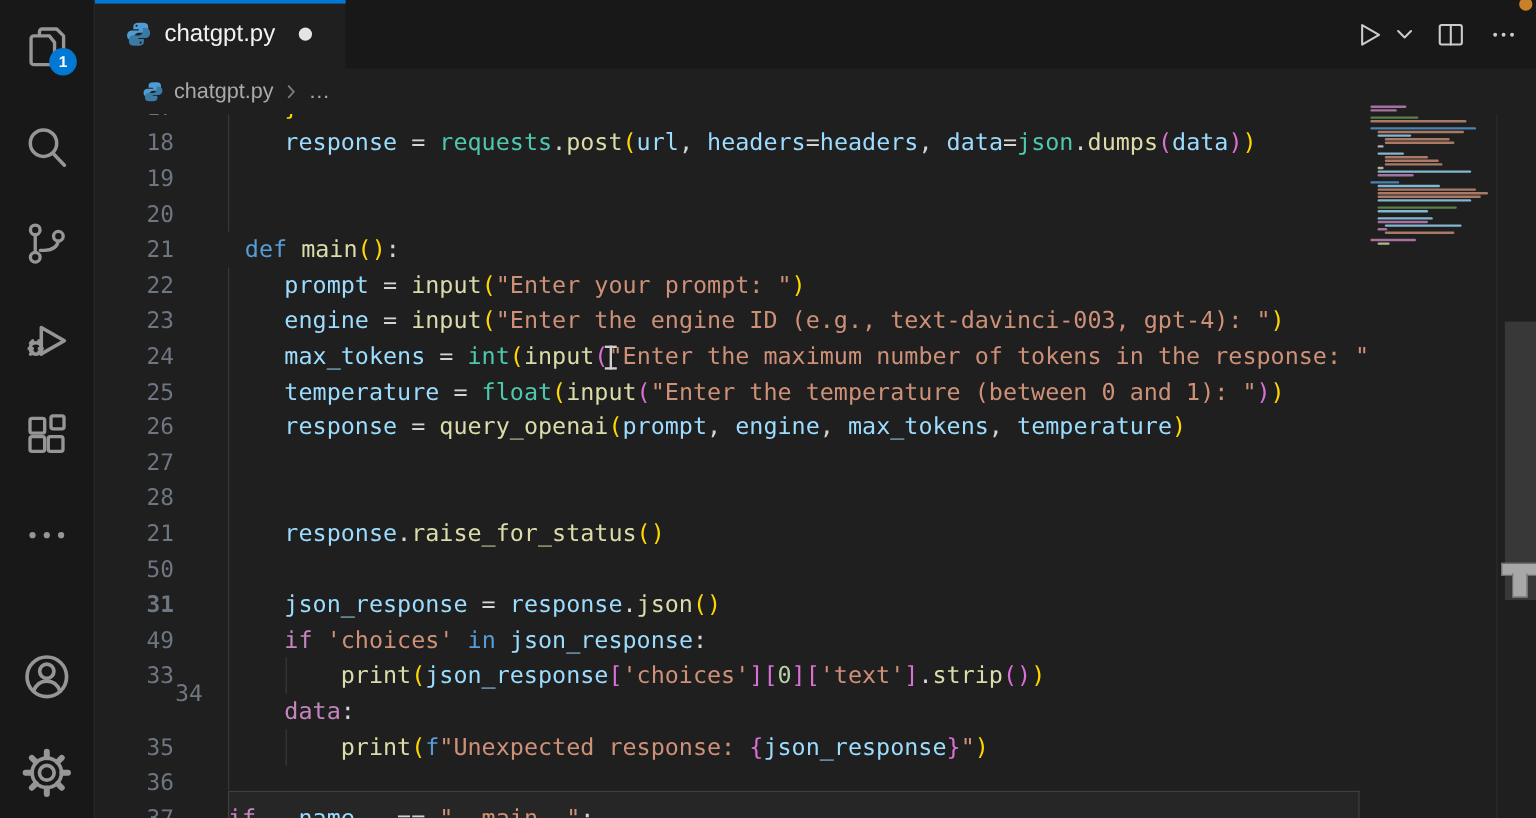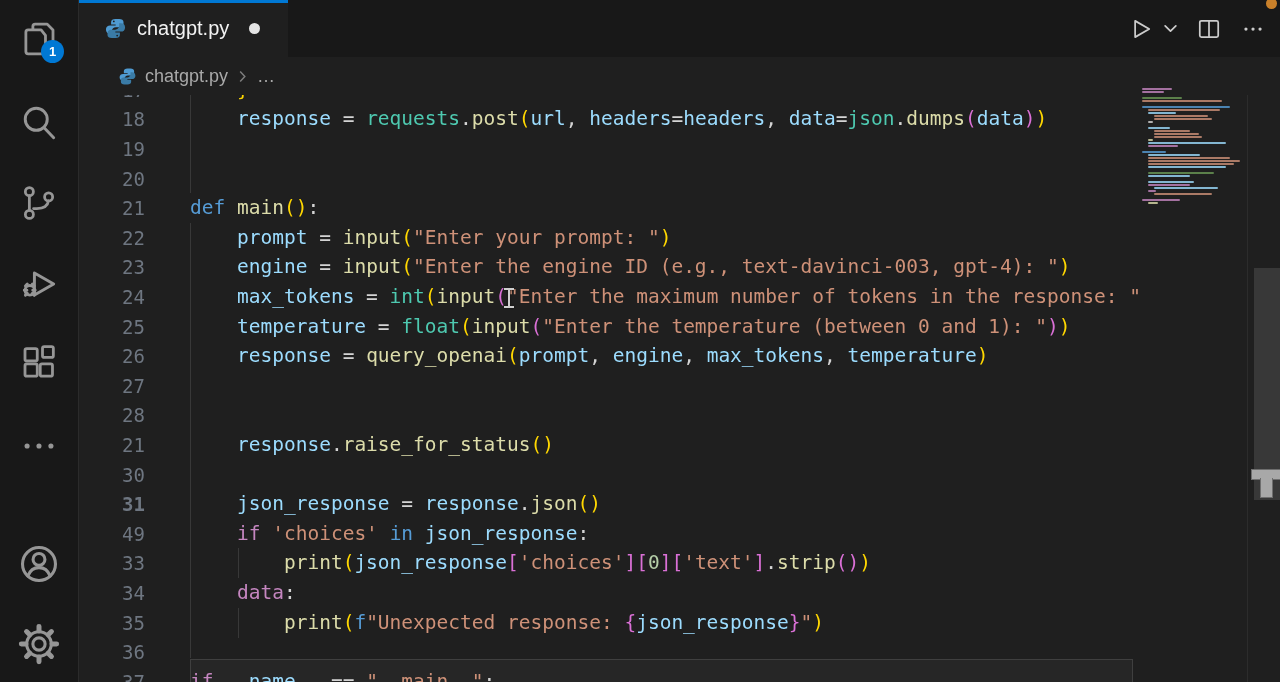--- a/index.html
+++ b/index.html
@@ -203,34 +203,34 @@
       <div class="gutter-num" style="top: 68.6px;">20</div>
       <div class="gutter-num" style="top: 98.2px;">21</div>
       <div class="gutter-num" style="top: 127.8px;">22</div>
       <div class="gutter-num" style="top: 157.4px;">23</div>
       <div class="gutter-num" style="top: 187px;">24</div>
       <div class="gutter-num" style="top: 216.6px;">25</div>
       <div class="gutter-num" style="top: 246.2px;">26</div>
       <div class="gutter-num" style="top: 275.8px;">27</div>
       <div class="gutter-num" style="top: 305.4px;">28</div>
       <div class="gutter-num" style="top: 335px;">21</div>
-      <div class="gutter-num" style="top: 364.6px;">30</div>
+      <div class="gutter-num" style="top: 364.6px;">50</div>
       <div class="gutter-num" style="top: 394.2px; font-weight: bold;">31</div>
       <div class="gutter-num" style="top: 423.8px;">49</div>
       <div class="gutter-num" style="top: 453.4px;">33</div>
-      <div class="gutter-num" style="top: 483px;">34</div>
+      <div class="gutter-num" style="top: 468px; padding-left: 24px;">34</div>
       <div class="gutter-num" style="top: 512.6px;">35</div>
       <div class="gutter-num" style="top: 542.2px;">36</div>
       <div class="gutter-num" style="top: 571.8px;">37</div>
     </div>
   <div class="code-clip" id="code-layer">
       <div class="code-line" style="top: -20.2px;"><span style="color: rgb(212, 212, 212);">    </span><span style="color: rgb(255, 215, 0);">}</span></div>
       <div class="code-line" style="top: 9.4px;"><span style="color: rgb(212, 212, 212);">    </span><span style="color: rgb(156, 220, 254);">response</span><span style="color: rgb(212, 212, 212);"> = </span><span style="color: rgb(78, 201, 176);">requests</span><span style="color: rgb(212, 212, 212);">.</span><span style="color: rgb(220, 220, 170);">post</span><span style="color: rgb(255, 215, 0);">(</span><span style="color: rgb(156, 220, 254);">url</span><span style="color: rgb(212, 212, 212);">, </span><span style="color: rgb(156, 220, 254);">headers</span><span style="color: rgb(212, 212, 212);">=</span><span style="color: rgb(156, 220, 254);">headers</span><span style="color: rgb(212, 212, 212);">, </span><span style="color: rgb(156, 220, 254);">data</span><span style="color: rgb(212, 212, 212);">=</span><span style="color: rgb(78, 201, 176);">json</span><span style="color: rgb(212, 212, 212);">.</span><span style="color: rgb(220, 220, 170);">dumps</span><span style="color: rgb(218, 112, 214);">(</span><span style="color: rgb(156, 220, 254);">data</span><span style="color: rgb(218, 112, 214);">)</span><span style="color: rgb(255, 215, 0);">)</span></div>
       <div class="code-line" style="top: 68.6px;"></div>
-      <div class="code-line" style="top: 98.2px;"><span style="color: rgb(86, 156, 214);">def</span><span style="color: rgb(212, 212, 212);"> </span><span style="color: rgb(220, 220, 170);">main</span><span style="color: rgb(255, 215, 0);">()</span><span style="color: rgb(212, 212, 212);">:</span></div>
+      <div class="code-line" style="top: 98.2px; margin-left: 14px;"><span style="color: rgb(86, 156, 214);">def</span><span style="color: rgb(212, 212, 212);"> </span><span style="color: rgb(220, 220, 170);">main</span><span style="color: rgb(255, 215, 0);">()</span><span style="color: rgb(212, 212, 212);">:</span></div>
       <div class="code-line" style="top: 127.8px;"><span style="color: rgb(212, 212, 212);">    </span><span style="color: rgb(156, 220, 254);">prompt</span><span style="color: rgb(212, 212, 212);"> = </span><span style="color: rgb(220, 220, 170);">input</span><span style="color: rgb(255, 215, 0);">(</span><span style="color: rgb(206, 145, 120);">"Enter your prompt: "</span><span style="color: rgb(255, 215, 0);">)</span></div>
       <div class="code-line" style="top: 157.4px;"><span style="color: rgb(212, 212, 212);">    </span><span style="color: rgb(156, 220, 254);">engine</span><span style="color: rgb(212, 212, 212);"> = </span><span style="color: rgb(220, 220, 170);">input</span><span style="color: rgb(255, 215, 0);">(</span><span style="color: rgb(206, 145, 120);">"Enter the engine ID (e.g., text-davinci-003, gpt-4): "</span><span style="color: rgb(255, 215, 0);">)</span></div>
       <div class="code-line" style="top: 187px;"><span style="color: rgb(212, 212, 212);">    </span><span style="color: rgb(156, 220, 254);">max_tokens</span><span style="color: rgb(212, 212, 212);"> = </span><span style="color: rgb(78, 201, 176);">int</span><span style="color: rgb(255, 215, 0);">(</span><span style="color: rgb(220, 220, 170);">input</span><span style="color: rgb(218, 112, 214);">(</span><span style="color: rgb(206, 145, 120);">"Enter the maximum number of tokens in the response: "</span></div>
       <div class="code-line" style="top: 216.6px;"><span style="color: rgb(212, 212, 212);">    </span><span style="color: rgb(156, 220, 254);">temperature</span><span style="color: rgb(212, 212, 212);"> = </span><span style="color: rgb(78, 201, 176);">float</span><span style="color: rgb(255, 215, 0);">(</span><span style="color: rgb(220, 220, 170);">input</span><span style="color: rgb(218, 112, 214);">(</span><span style="color: rgb(206, 145, 120);">"Enter the temperature (between 0 and 1): "</span><span style="color: rgb(218, 112, 214);">)</span><span style="color: rgb(255, 215, 0);">)</span></div>
       <div class="code-line" style="top: 246.2px;"><span style="color: rgb(212, 212, 212);">    </span><span style="color: rgb(156, 220, 254);">response</span><span style="color: rgb(212, 212, 212);"> = </span><span style="color: rgb(220, 220, 170);">query_openai</span><span style="color: rgb(255, 215, 0);">(</span><span style="color: rgb(156, 220, 254);">prompt</span><span style="color: rgb(212, 212, 212);">, </span><span style="color: rgb(156, 220, 254);">engine</span><span style="color: rgb(212, 212, 212);">, </span><span style="color: rgb(156, 220, 254);">max_tokens</span><span style="color: rgb(212, 212, 212);">, </span><span style="color: rgb(156, 220, 254);">temperature</span><span style="color: rgb(255, 215, 0);">)</span></div>
       <div class="code-line" style="top: 275.8px;"></div>
       <div class="code-line" style="top: 335px;"><span style="color: rgb(212, 212, 212);">    </span><span style="color: rgb(156, 220, 254);">response</span><span style="color: rgb(212, 212, 212);">.</span><span style="color: rgb(220, 220, 170);">raise_for_status</span><span style="color: rgb(255, 215, 0);">()</span></div>
       <div class="code-line" style="top: 364.6px;"></div>
       <div class="code-line" style="top: 394.2px;"><span style="color: rgb(212, 212, 212);">    </span><span style="color: rgb(156, 220, 254);">json_response</span><span style="color: rgb(212, 212, 212);"> = </span><span style="color: rgb(156, 220, 254);">response</span><span style="color: rgb(212, 212, 212);">.</span><span style="color: rgb(220, 220, 170);">json</span><span style="color: rgb(255, 215, 0);">()</span></div>
       <div class="code-line" style="top: 423.8px;"><span style="color: rgb(212, 212, 212);">    </span><span style="color: rgb(197, 134, 192);">if</span><span style="color: rgb(212, 212, 212);"> </span><span style="color: rgb(206, 145, 120);">'choices'</span><span style="color: rgb(212, 212, 212);"> </span><span style="color: rgb(86, 156, 214);">in</span><span style="color: rgb(212, 212, 212);"> </span><span style="color: rgb(156, 220, 254);">json_response</span><span style="color: rgb(212, 212, 212);">:</span></div>

